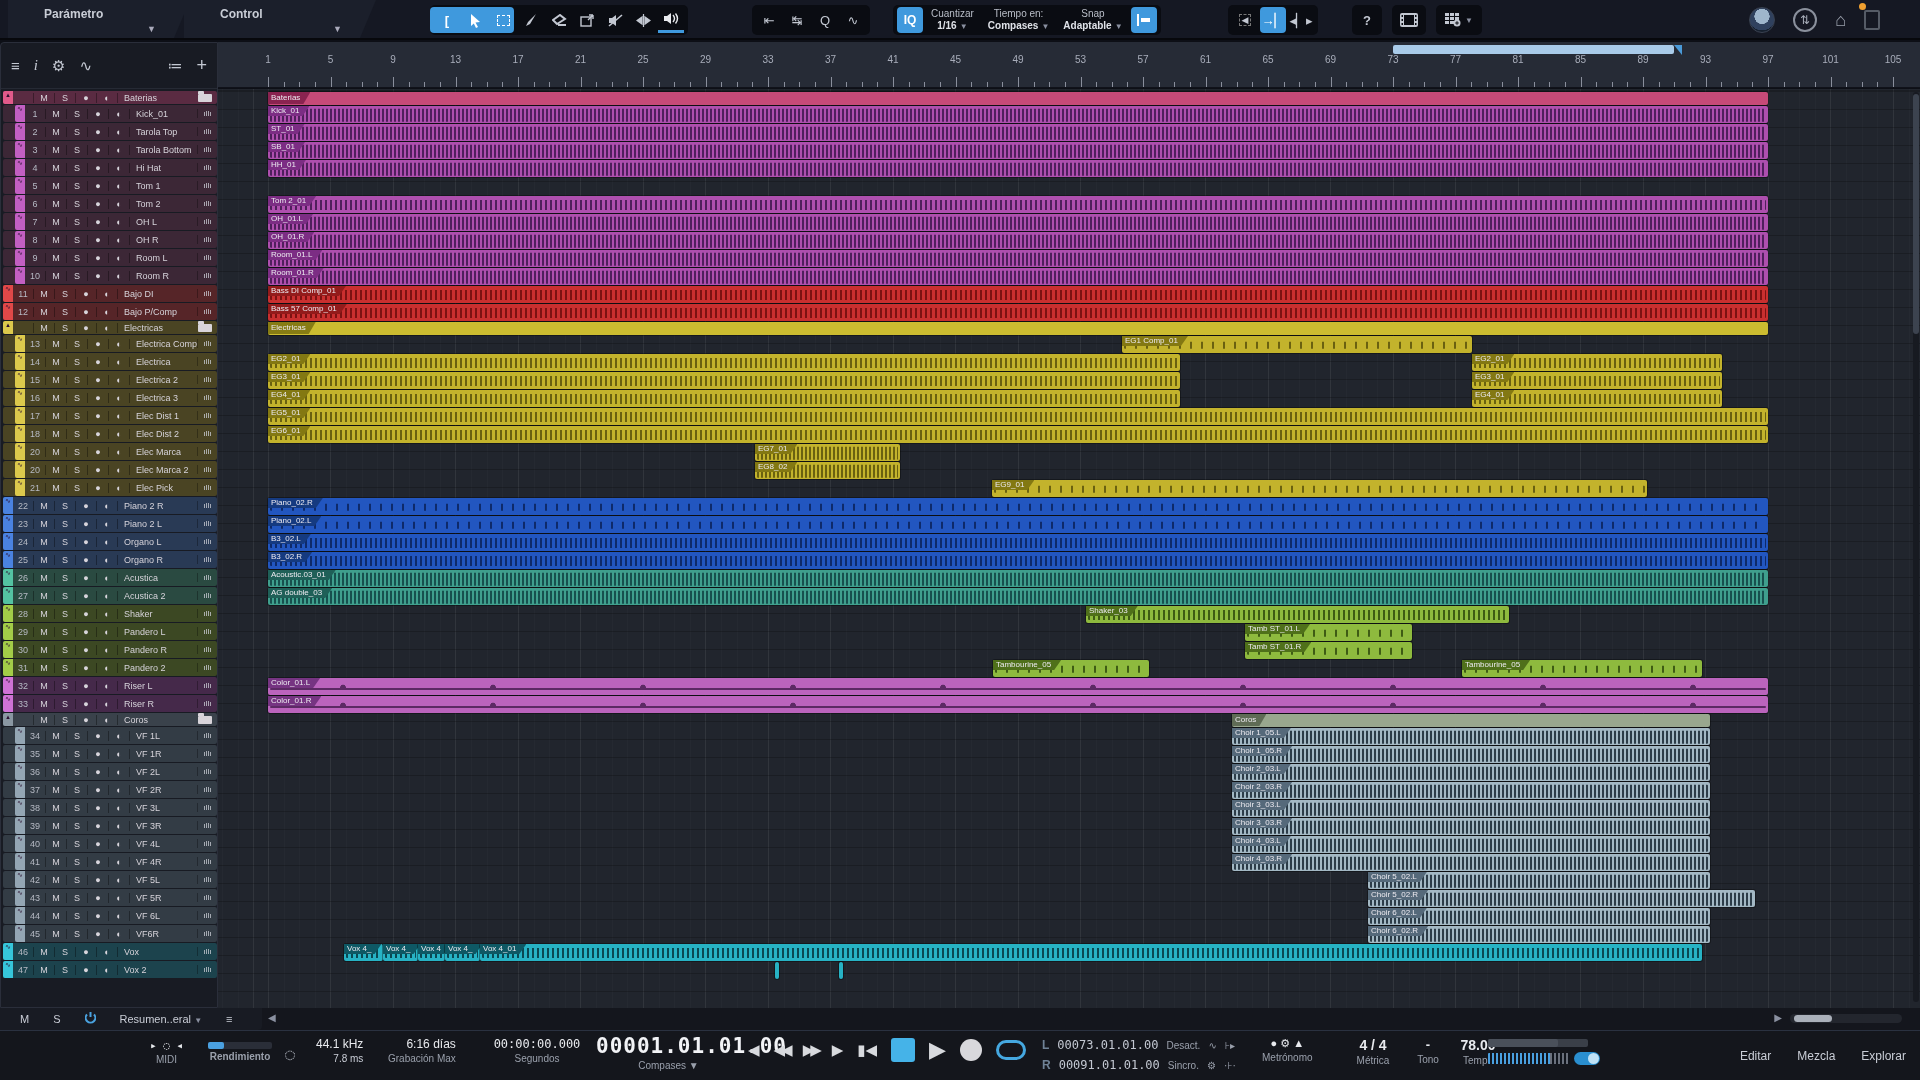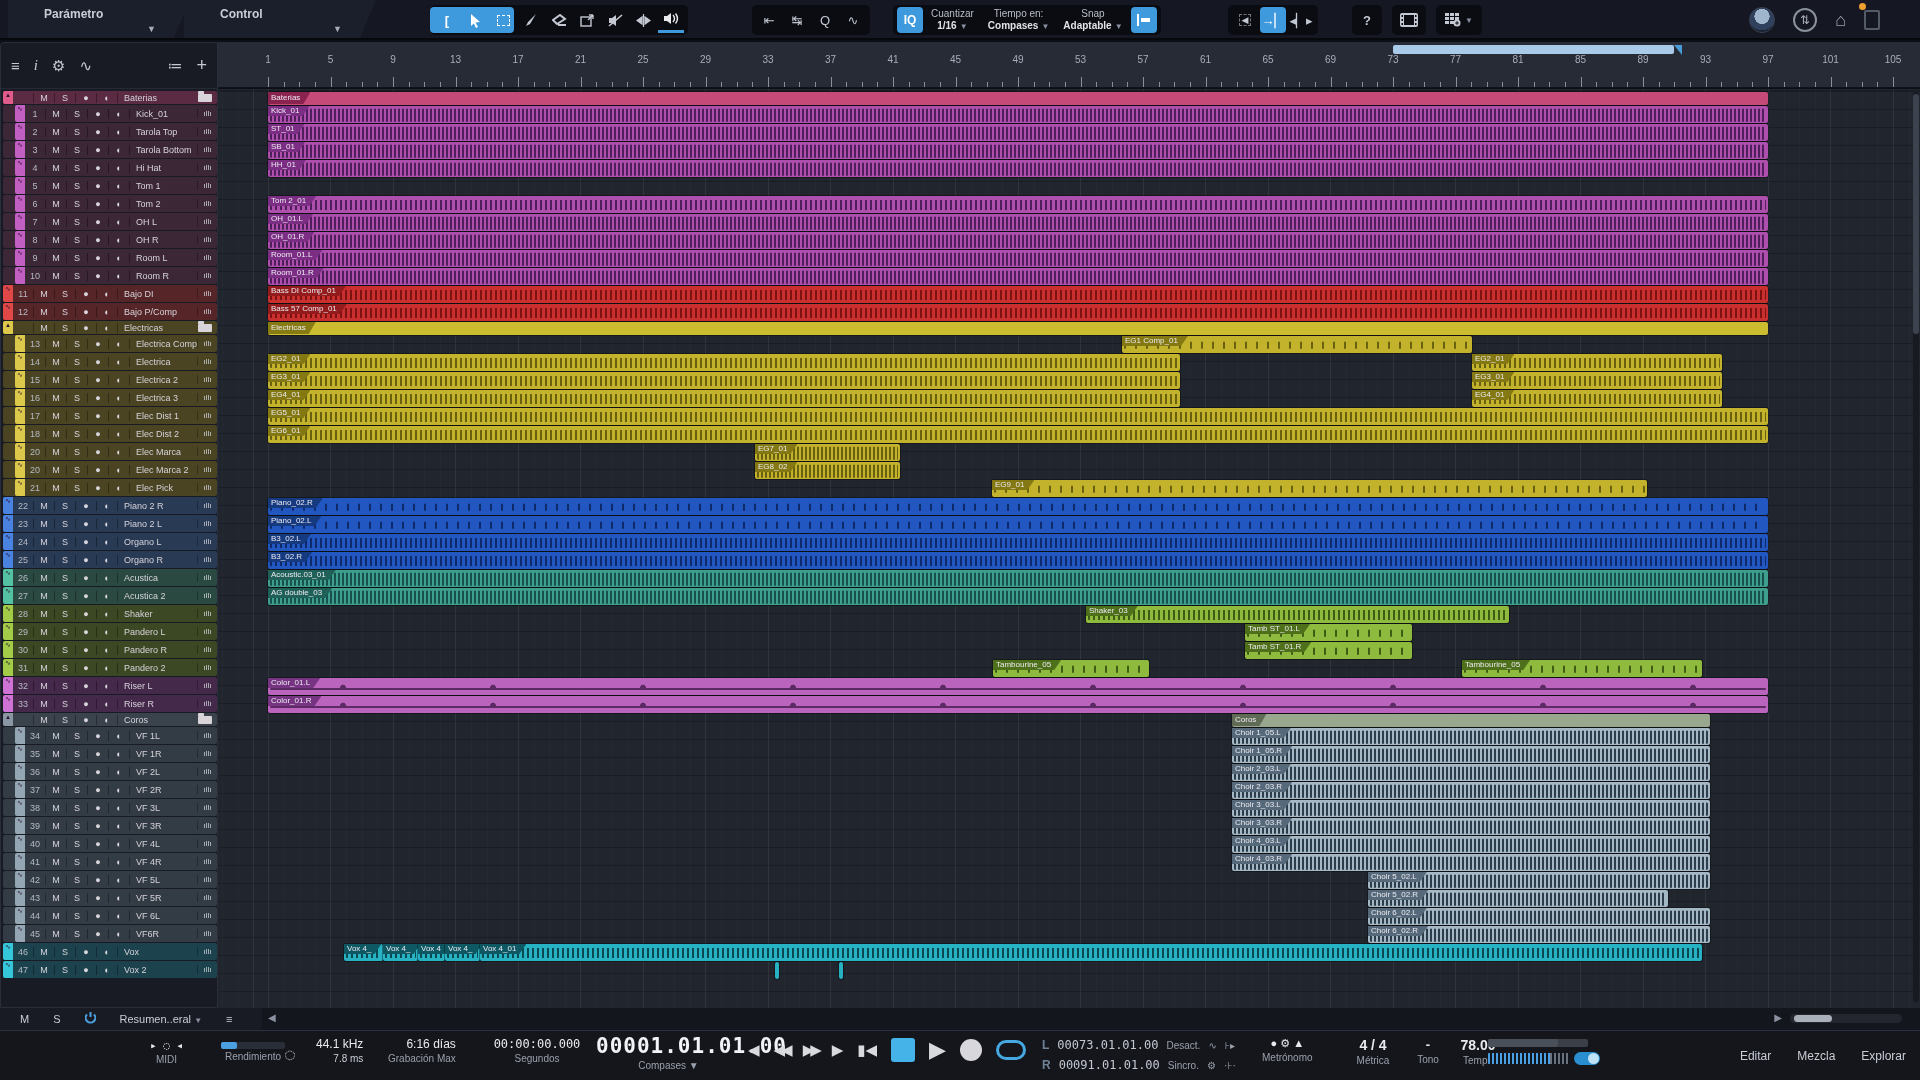--- a/index.html
+++ b/index.html
@@ -1124,21 +1124,21 @@
             <span class="plate">Choir 4_03.L</span>
           </div>
           <div class="clip g-choir v-dense" style="left: 1014px; top: 765px; width: 478px; height: 17px;">
             <span class="wave"></span>
             <span class="plate">Choir 4_03.R</span>
           </div>
           <div class="clip g-choir v-dense" style="left: 1150px; top: 783px; width: 342px; height: 17px;">
             <span class="wave"></span>
             <span class="plate">Choir 5_02.L</span>
           </div>
-          <div class="clip g-choir v-dense" style="left: 1150px; top: 801px; width: 300px; height: 17px;">
+          <div class="clip g-choir v-dense" style="left: 1150px; top: 801px; width: 387px; height: 17px;">
             <span class="wave"></span>
             <span class="plate">Choir 5_02.R</span>
           </div>
           <div class="clip g-choir v-dense" style="left: 1150px; top: 819px; width: 342px; height: 17px;">
             <span class="wave"></span>
             <span class="plate">Choir 6_02.L</span>
           </div>
           <div class="clip g-choir v-dense" style="left: 1150px; top: 837px; width: 342px; height: 17px;">
             <span class="wave"></span>
             <span class="plate">Choir 6_02.R</span>
@@ -1192,21 +1192,21 @@
           <span class="hs-thumb"></span>
         </span>
     </div>
   </div>
 
   <div class="transport">
     <div class="cluster" style="left:150px;top:8px;">
       <div class="val" style="font-size:11px;">▸ ◌ ◂</div>
       <div class="lbl">MIDI</div>
     </div>
-    <div class="cluster" style="left:221px;top:8px;">
+    <div class="cluster" style="left:208px;top:8px;font-weight:bold;">
       <div style="width:64px;height:7px;background:#2a2e38;border-radius:2px;margin:3px auto 2px;">
           <span style="display:block;width:16px;height:7px;background:#4aa0e0;border-radius:2px;"></span>
         </div>
       <div class="lbl">Rendimiento</div>
     </div>
     <span class="flat-ico" style="position:absolute;left:284px;top:12px;font-size:20px;color:#c3c8d2;">◌</span>
     <div class="cluster" style="left:316px;top:6px;text-align:right;">
       <div class="val" style="font-family:'Liberation Sans',sans-serif;">44.1 kHz</div>
       <div class="lbl" style="color:#c9cdd6;">7.8 ms</div>
     </div>

